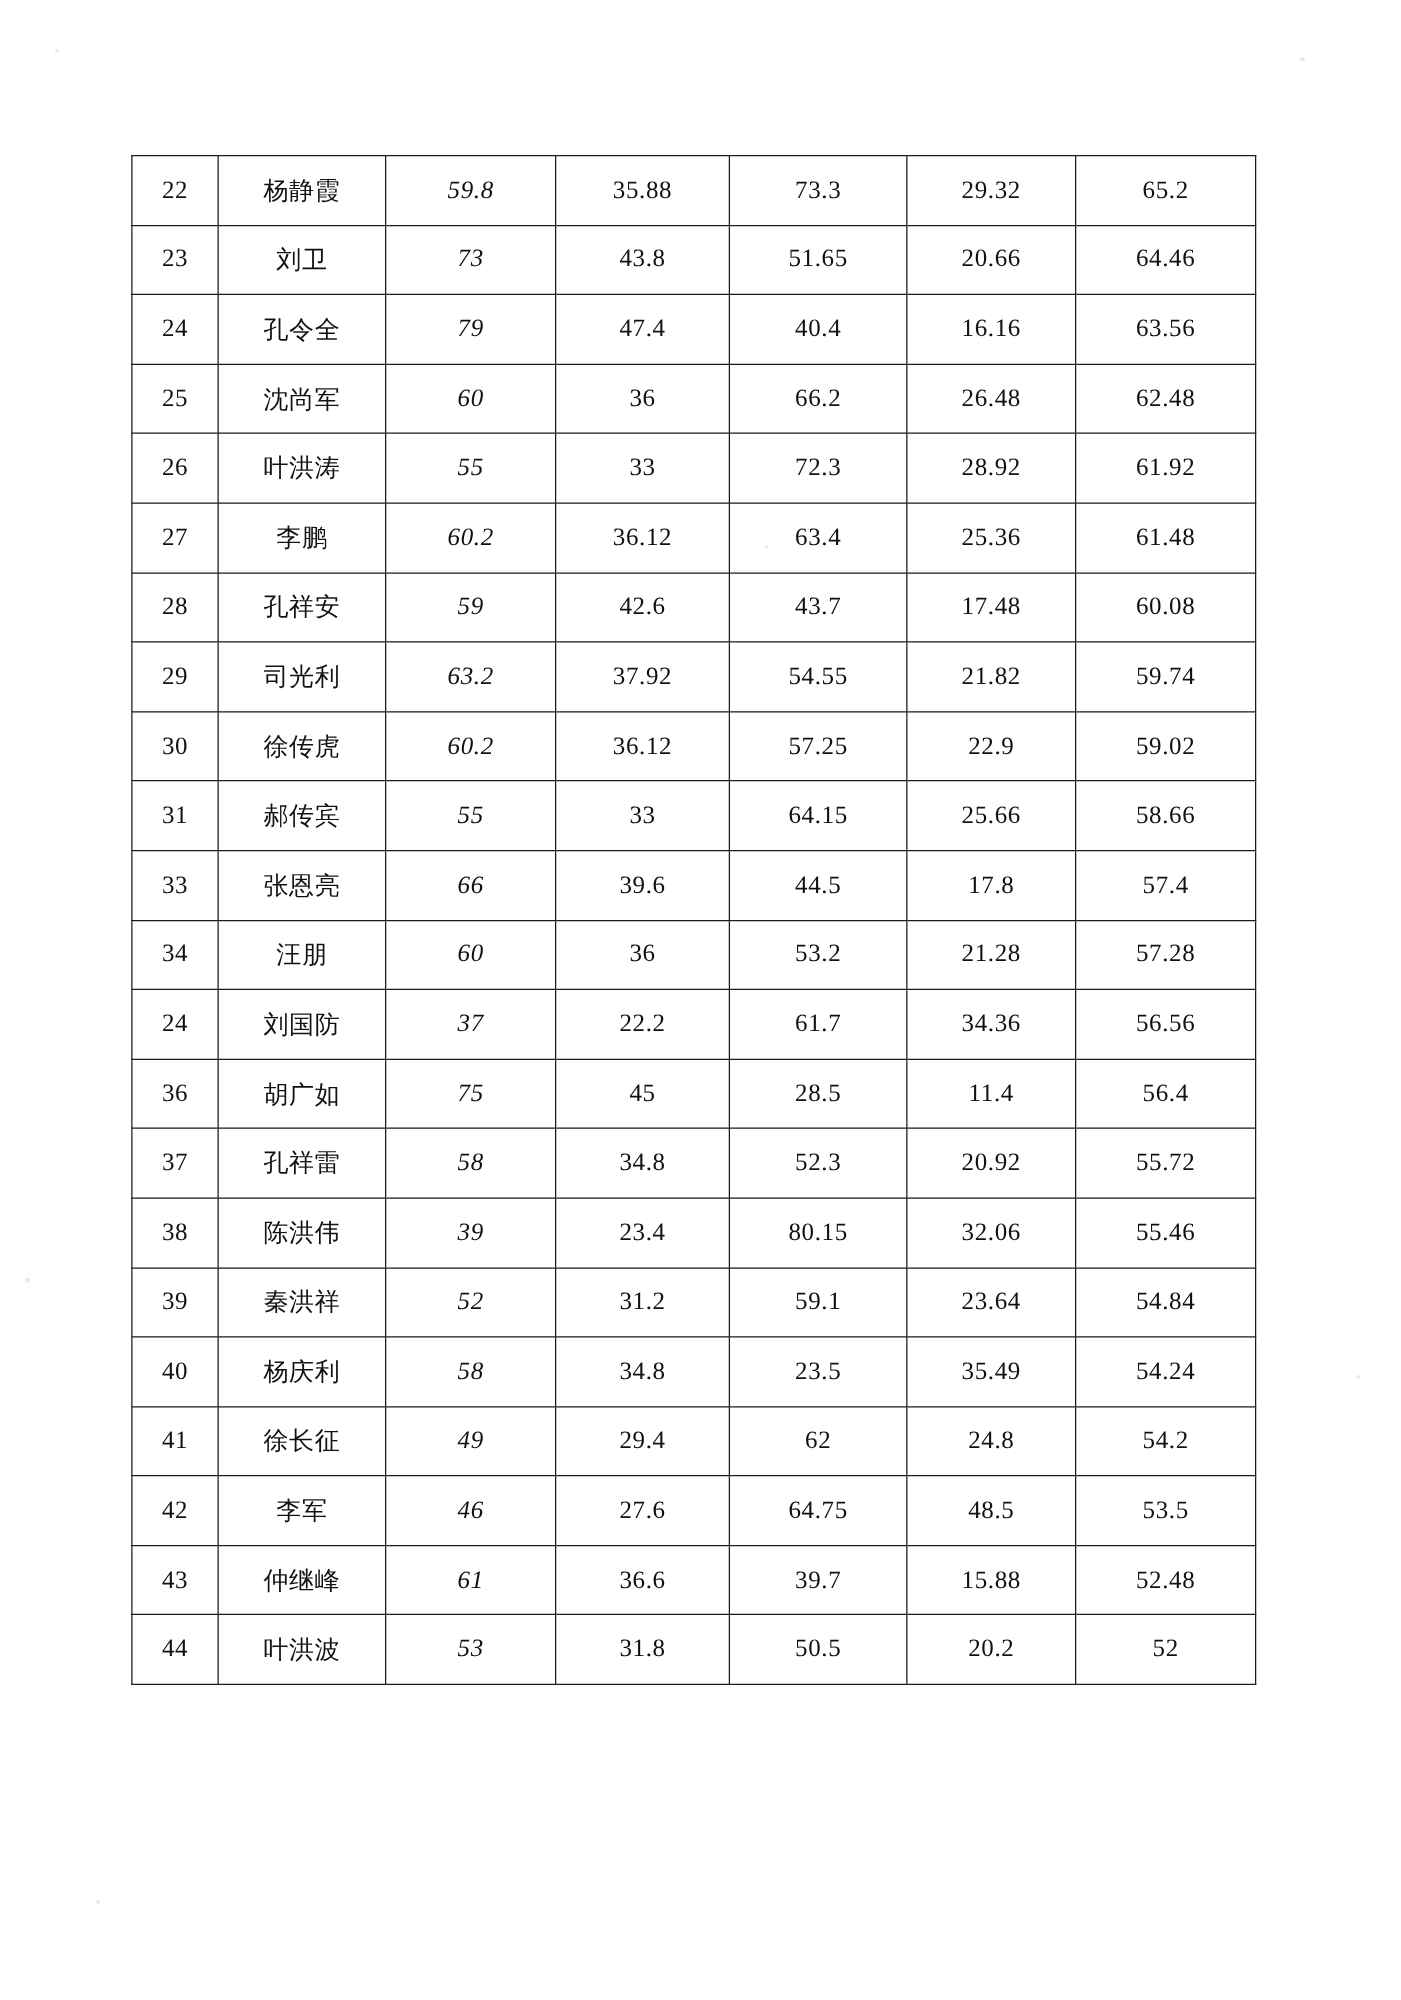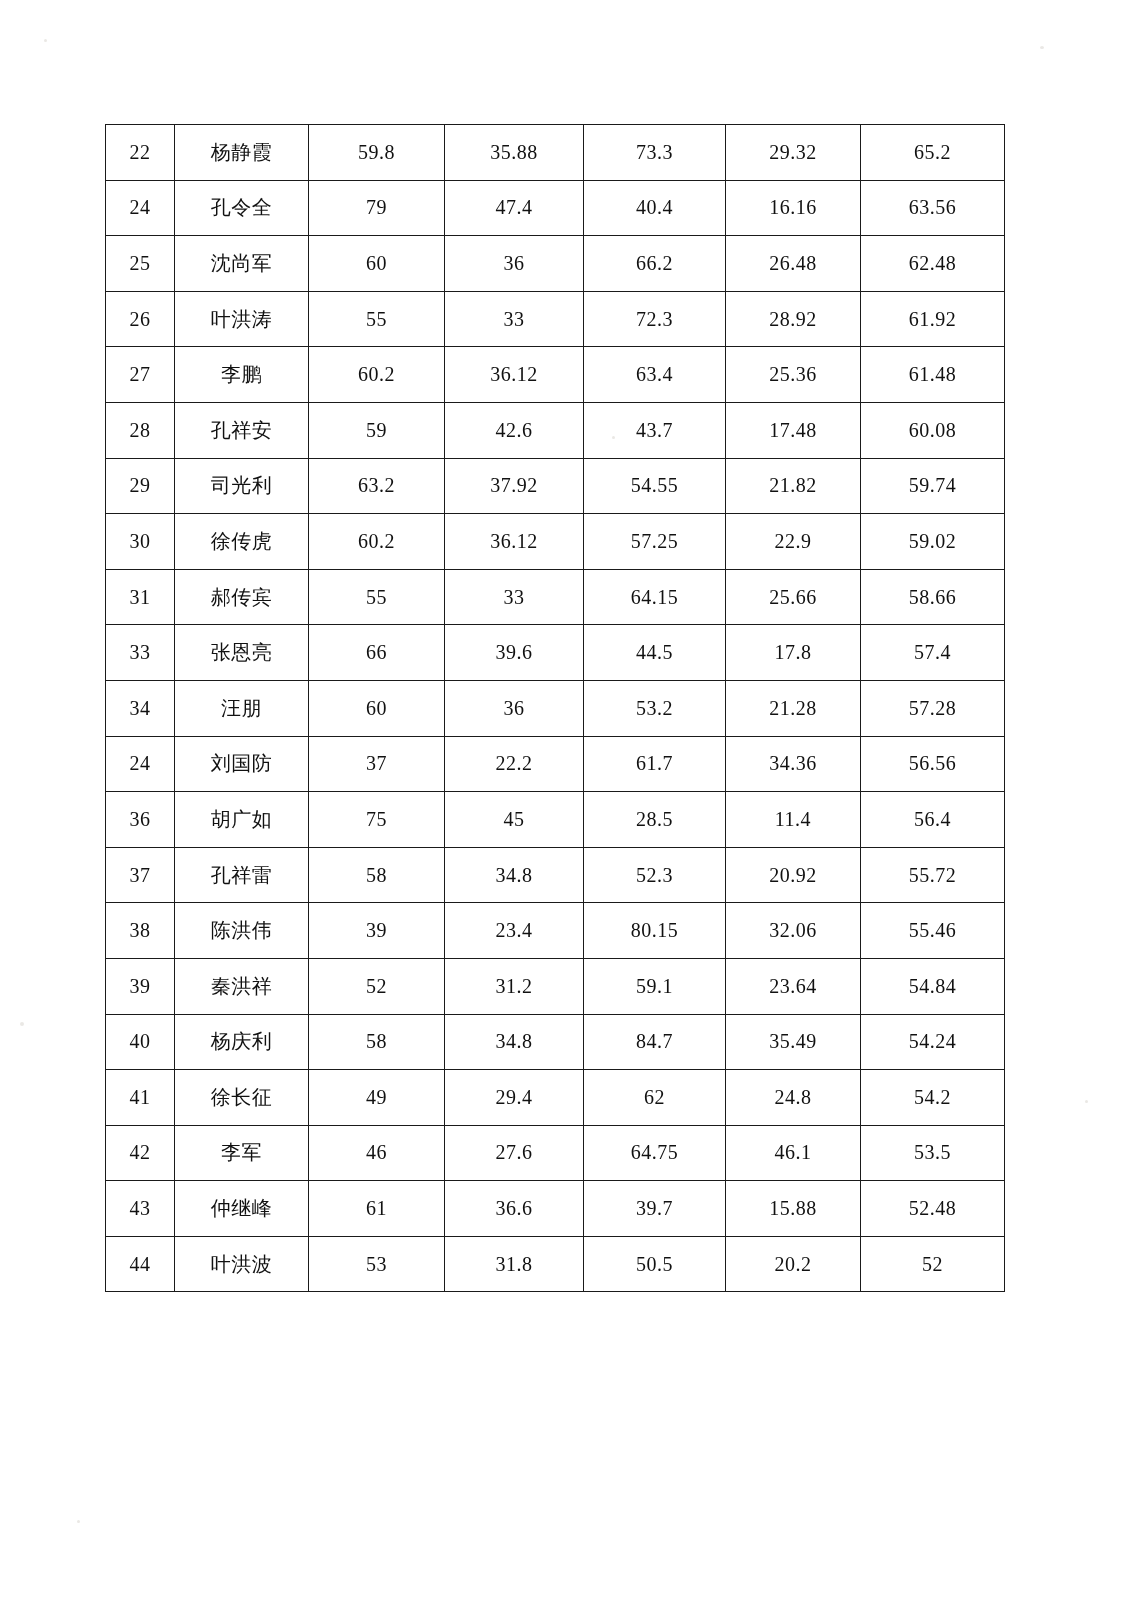--- a/index.html
+++ b/index.html
@@ -46,21 +46,21 @@
     text-align: center;
     vertical-align: middle;
     font-size: 20px;
     color: #111111;
     font-family: "Liberation Serif", serif;
     letter-spacing: 0.5px;
     padding: 0;
   }
   td.c-idx   { width: 68px;  font-size: 19px; }
   td.c-name  { width: 133px; font-family: "DejaVu Sans", sans-serif; font-size: 20px; letter-spacing: 1px; }
-  td.c-n1    { width: 135px; }
+  td.c-n1    { width: 135px; font-style: italic; }
   td.c-n2    { width: 138px; }
   td.c-n3    { width: 141px; }
   td.c-n4    { width: 134px; }
   td.c-n5    { width: 143px; }
 </style>
 </head>
 <body>
 
 <div class="page">
 
@@ -78,20 +78,29 @@
         <tr>
           <td class="c-idx">22</td>
           <td class="c-name">杨静霞</td>
           <td class="c-n1">59.8</td>
           <td class="c-n2">35.88</td>
           <td class="c-n3">73.3</td>
           <td class="c-n4">29.32</td>
           <td class="c-n5">65.2</td>
         </tr>
 
+        <tr>
+          <td class="c-idx">23</td>
+          <td class="c-name">刘卫</td>
+          <td class="c-n1">73</td>
+          <td class="c-n2">43.8</td>
+          <td class="c-n3">51.65</td>
+          <td class="c-n4">20.66</td>
+          <td class="c-n5">64.46</td>
+        </tr>
 
         <tr>
           <td class="c-idx">24</td>
           <td class="c-name">孔令全</td>
           <td class="c-n1">79</td>
           <td class="c-n2">47.4</td>
           <td class="c-n3">40.4</td>
           <td class="c-n4">16.16</td>
           <td class="c-n5">63.56</td>
         </tr>
@@ -235,42 +244,42 @@
           <td class="c-n3">59.1</td>
           <td class="c-n4">23.64</td>
           <td class="c-n5">54.84</td>
         </tr>
 
         <tr>
           <td class="c-idx">40</td>
           <td class="c-name">杨庆利</td>
           <td class="c-n1">58</td>
           <td class="c-n2">34.8</td>
-          <td class="c-n3">84.7</td>
+          <td class="c-n3">23.5</td>
           <td class="c-n4">35.49</td>
           <td class="c-n5">54.24</td>
         </tr>
 
         <tr>
           <td class="c-idx">41</td>
           <td class="c-name">徐长征</td>
           <td class="c-n1">49</td>
           <td class="c-n2">29.4</td>
           <td class="c-n3">62</td>
           <td class="c-n4">24.8</td>
           <td class="c-n5">54.2</td>
         </tr>
 
         <tr>
           <td class="c-idx">42</td>
           <td class="c-name">李军</td>
           <td class="c-n1">46</td>
           <td class="c-n2">27.6</td>
           <td class="c-n3">64.75</td>
-          <td class="c-n4">46.1</td>
+          <td class="c-n4">48.5</td>
           <td class="c-n5">53.5</td>
         </tr>
 
         <tr>
           <td class="c-idx">43</td>
           <td class="c-name">仲继峰</td>
           <td class="c-n1">61</td>
           <td class="c-n2">36.6</td>
           <td class="c-n3">39.7</td>
           <td class="c-n4">15.88</td>

